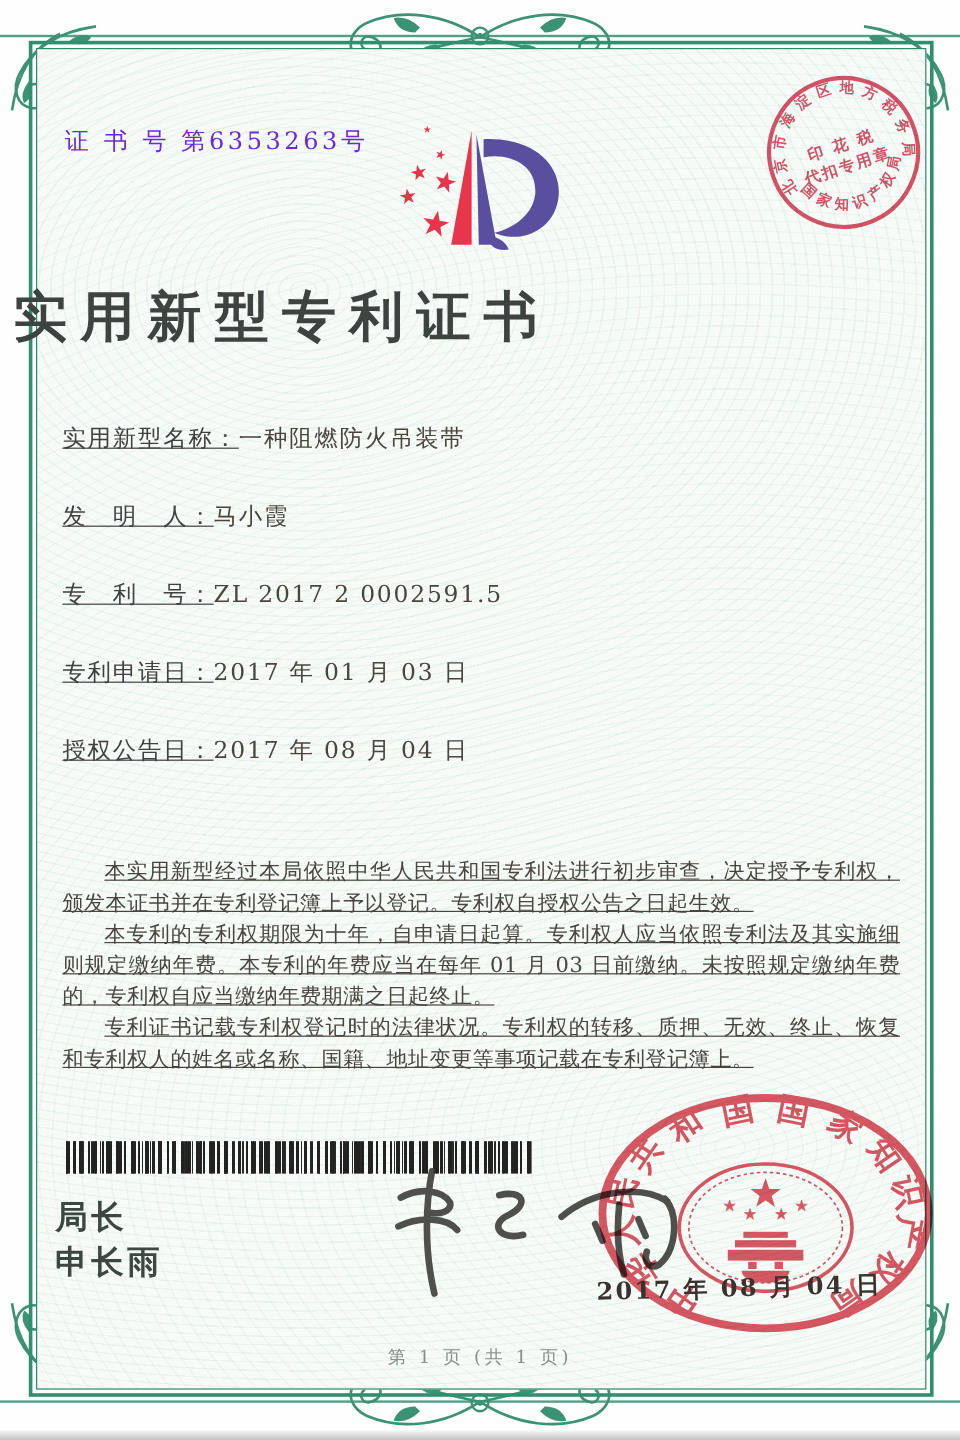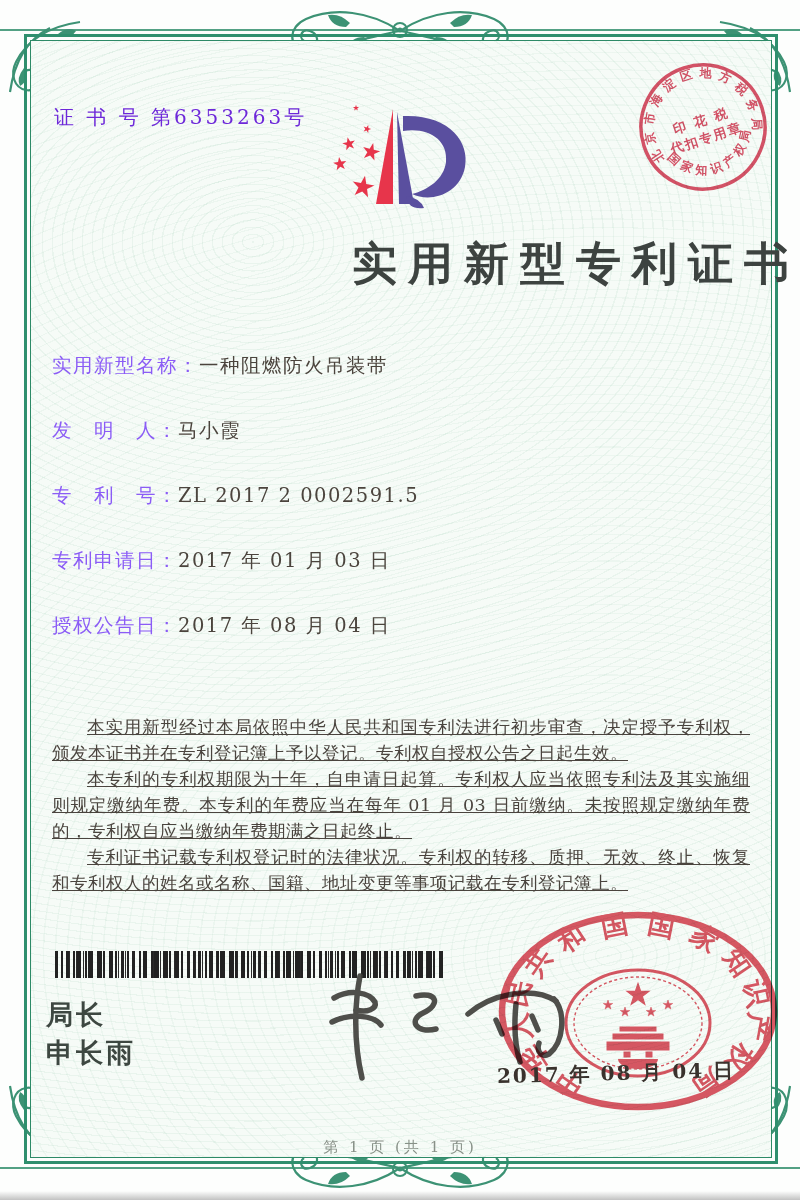--- a/index.html
+++ b/index.html
@@ -23,43 +23,43 @@
       repeating-radial-gradient(ellipse 420px 300px at 30% 18%, rgba(120,185,150,.10) 0 1.5px, transparent 1.5px 10px),
       repeating-radial-gradient(ellipse 520px 380px at 78% 82%, rgba(120,185,150,.08) 0 1.5px, transparent 1.5px 12px),
       #f6fbf7;
   }
   .ornament{position:absolute;pointer-events:none;}
   
   .cert-no{position:absolute;left:54px;top:104px;font-size:20px;letter-spacing:3px;color:#6d28d9;}
   .logo{position:absolute;left:318px;top:100px;}
   .tax-stamp{position:absolute;left:634px;top:58px;transform:rotate(-18deg);opacity:.92;mix-blend-mode:multiply;}
   .title{
-    position:absolute;left:0;right:0;top:234px;text-align:right;
+    position:absolute;left:0;right:0;top:234px;text-align:left;
     font-size:45px;font-weight:600;letter-spacing:11px;color:#3d4340;text-indent:11px;
   }
   .fields{position:absolute;left:52px;right:52px;top:354px;}
   .field-row{margin-bottom:41px;font-size:19.5px;line-height:24px;color:#4b443d;letter-spacing:1.5px;}
-  .field-row .lbl{color:#8b5cf6;}
+  .field-row .lbl{color:#404040;text-decoration:underline;}
   .paras{position:absolute;left:52px;right:50px;top:714px;font-size:17.5px;line-height:26px;
     text-align:justify;color:#4a443e;letter-spacing:.5px;}
   .paras p{margin:0;text-indent:2em;text-decoration:underline;}
   .barcode{position:absolute;left:55px;top:951px;width:388px;height:27px;
     background-image:
       repeating-linear-gradient(90deg,#222 0 2px,transparent 2px 6px),
       repeating-linear-gradient(90deg,#222 0 3px,transparent 3px 11px),
       repeating-linear-gradient(90deg,#2a2a2a 0 1px,transparent 1px 7px);
   }
   .signer{position:absolute;left:46px;top:996px;font-family:"DejaVu Sans","Liberation Sans",sans-serif;
     font-size:27px;font-weight:600;color:#3d4741;letter-spacing:3px;line-height:38px;}
   .signature{position:absolute;left:296px;top:968px;}
   .seal{position:absolute;left:490px;top:900px;mix-blend-mode:multiply;opacity:.88;}
   .seal-date{position:absolute;left:497px;top:1060px;font-size:20px;font-weight:700;color:#39322d;
     letter-spacing:2px;transform:rotate(-1.5deg);z-index:3;}
   .footer{position:absolute;left:0;right:0;top:1122px;text-align:center;font-size:15px;
-    color:#879087;letter-spacing:3px;margin-top:16px;}
+    color:#879087;letter-spacing:3px;}
   
   g.arc text{text-anchor:middle;font-family:"DejaVu Serif",serif;}
   .tax-arc text{font-size:12px;font-weight:700;fill:#d8445c;}
   .tax-center{font-size:13px;font-weight:700;fill:#d8445c;text-anchor:middle;letter-spacing:2px;
     font-family:"DejaVu Serif",serif;}
   .seal-arc text{font-size:27px;font-weight:700;fill:#d9414f;}
 </style>
 </head>
 <body>
 

